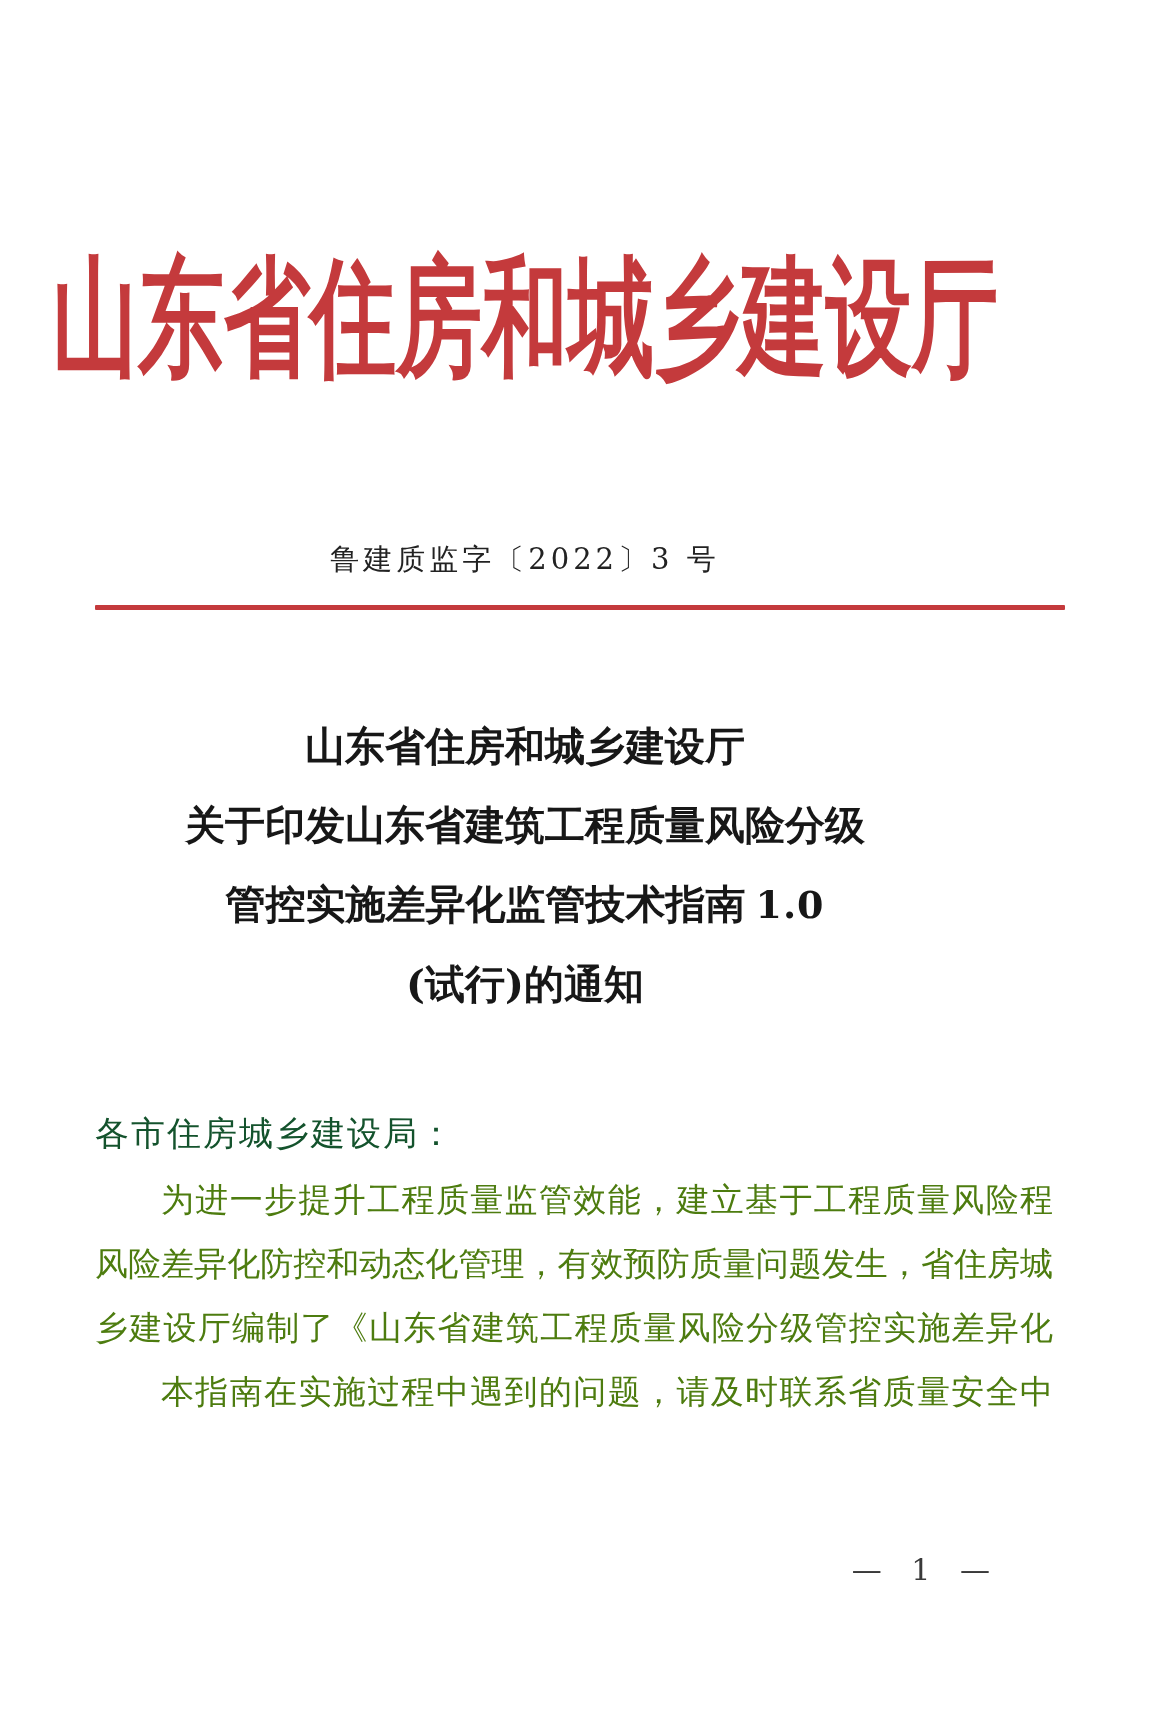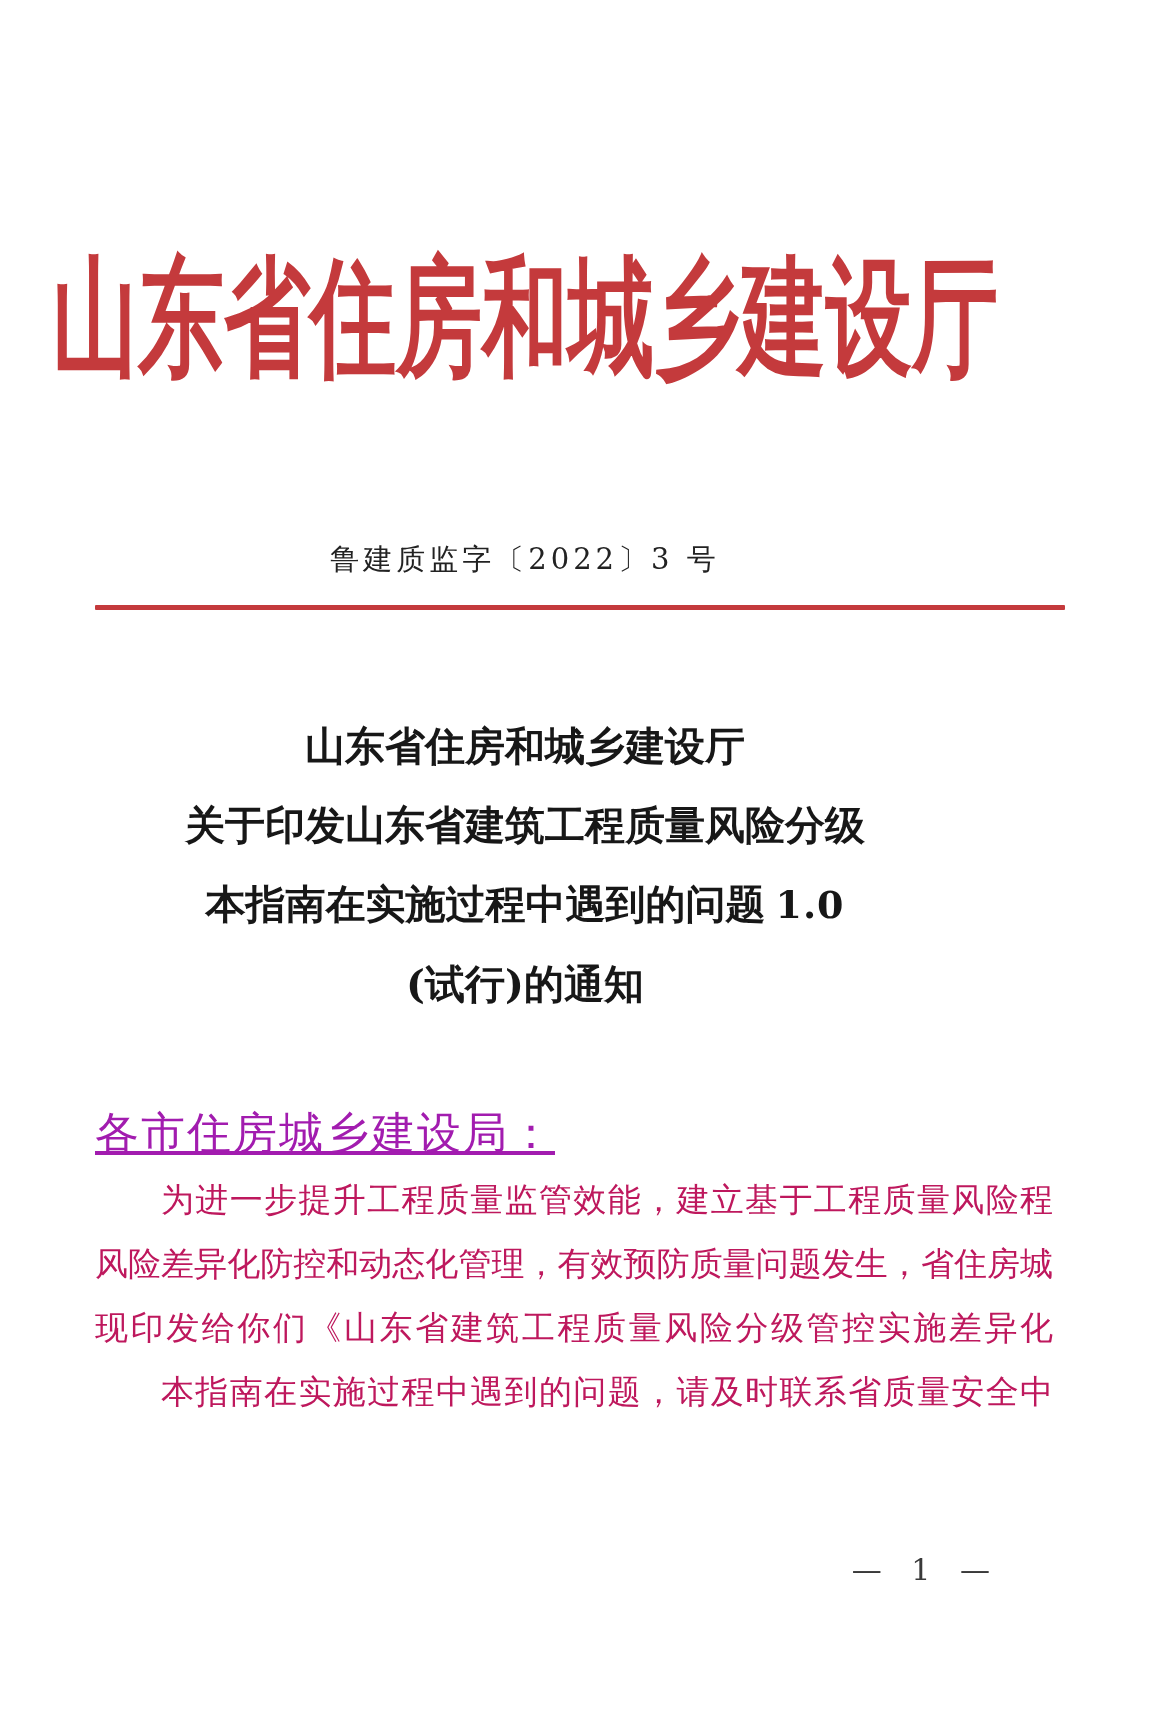--- a/index.html
+++ b/index.html
@@ -70,36 +70,35 @@
     font-weight: bold;
     font-size: 38px;
     margin-left: 10px;
     letter-spacing: 1px;
   }
   
   .salutation {
     position: absolute;
     top: 1111px;
     left: 95px;
-    font-size: 44px;
+    font-size: 34px;
     line-height: 44px;
-    color: #a21caf;
+    color: #14532d;
     letter-spacing: 2px;
     white-space: nowrap;
-    text-decoration: underline;
   }
   
   .body-text {
     position: absolute;
     top: 1168px;
     left: 95px;
     width: 958px;
     font-size: 33px;
     line-height: 64px;
-    color: #be185d;
+    color: #4d7c0f;
   }
   .body-text .line {
     text-align: justify;
     text-align-last: justify;
     white-space: nowrap;
   }
   .body-text .line.indent {
     text-indent: 2em;
   }
   
@@ -120,28 +119,28 @@
 
   <div class="masthead">山东省住房和城乡建设厅</div>
 
   <div class="doc-number">鲁建质监字〔2022〕3 号</div>
 
   <div class="red-divider"></div>
 
   <div class="title-block">
     <div>山东省住房和城乡建设厅</div>
     <div>关于印发山东省建筑工程质量风险分级</div>
-    <div><span>本指南在实施过程中遇到的问题</span><span class="version">1.0</span></div>
+    <div><span>管控实施差异化监管技术指南</span><span class="version">1.0</span></div>
     <div>(试行)的通知</div>
   </div>
 
   <div class="salutation">各市住房城乡建设局：</div>
 
   <div class="body-text">
     <div class="line indent">为进一步提升工程质量监管效能，建立基于工程质量风险程</div>
     <div class="line">风险差异化防控和动态化管理，有效预防质量问题发生，省住房城</div>
-    <div class="line">现印发给你们《山东省建筑工程质量风险分级管控实施差异化</div>
+    <div class="line">乡建设厅编制了《山东省建筑工程质量风险分级管控实施差异化</div>
     <div class="line indent">本指南在实施过程中遇到的问题，请及时联系省质量安全中</div>
   </div>
 
   <div class="page-number">— 1 —</div>
 
 </div>
 
 </body></html>

